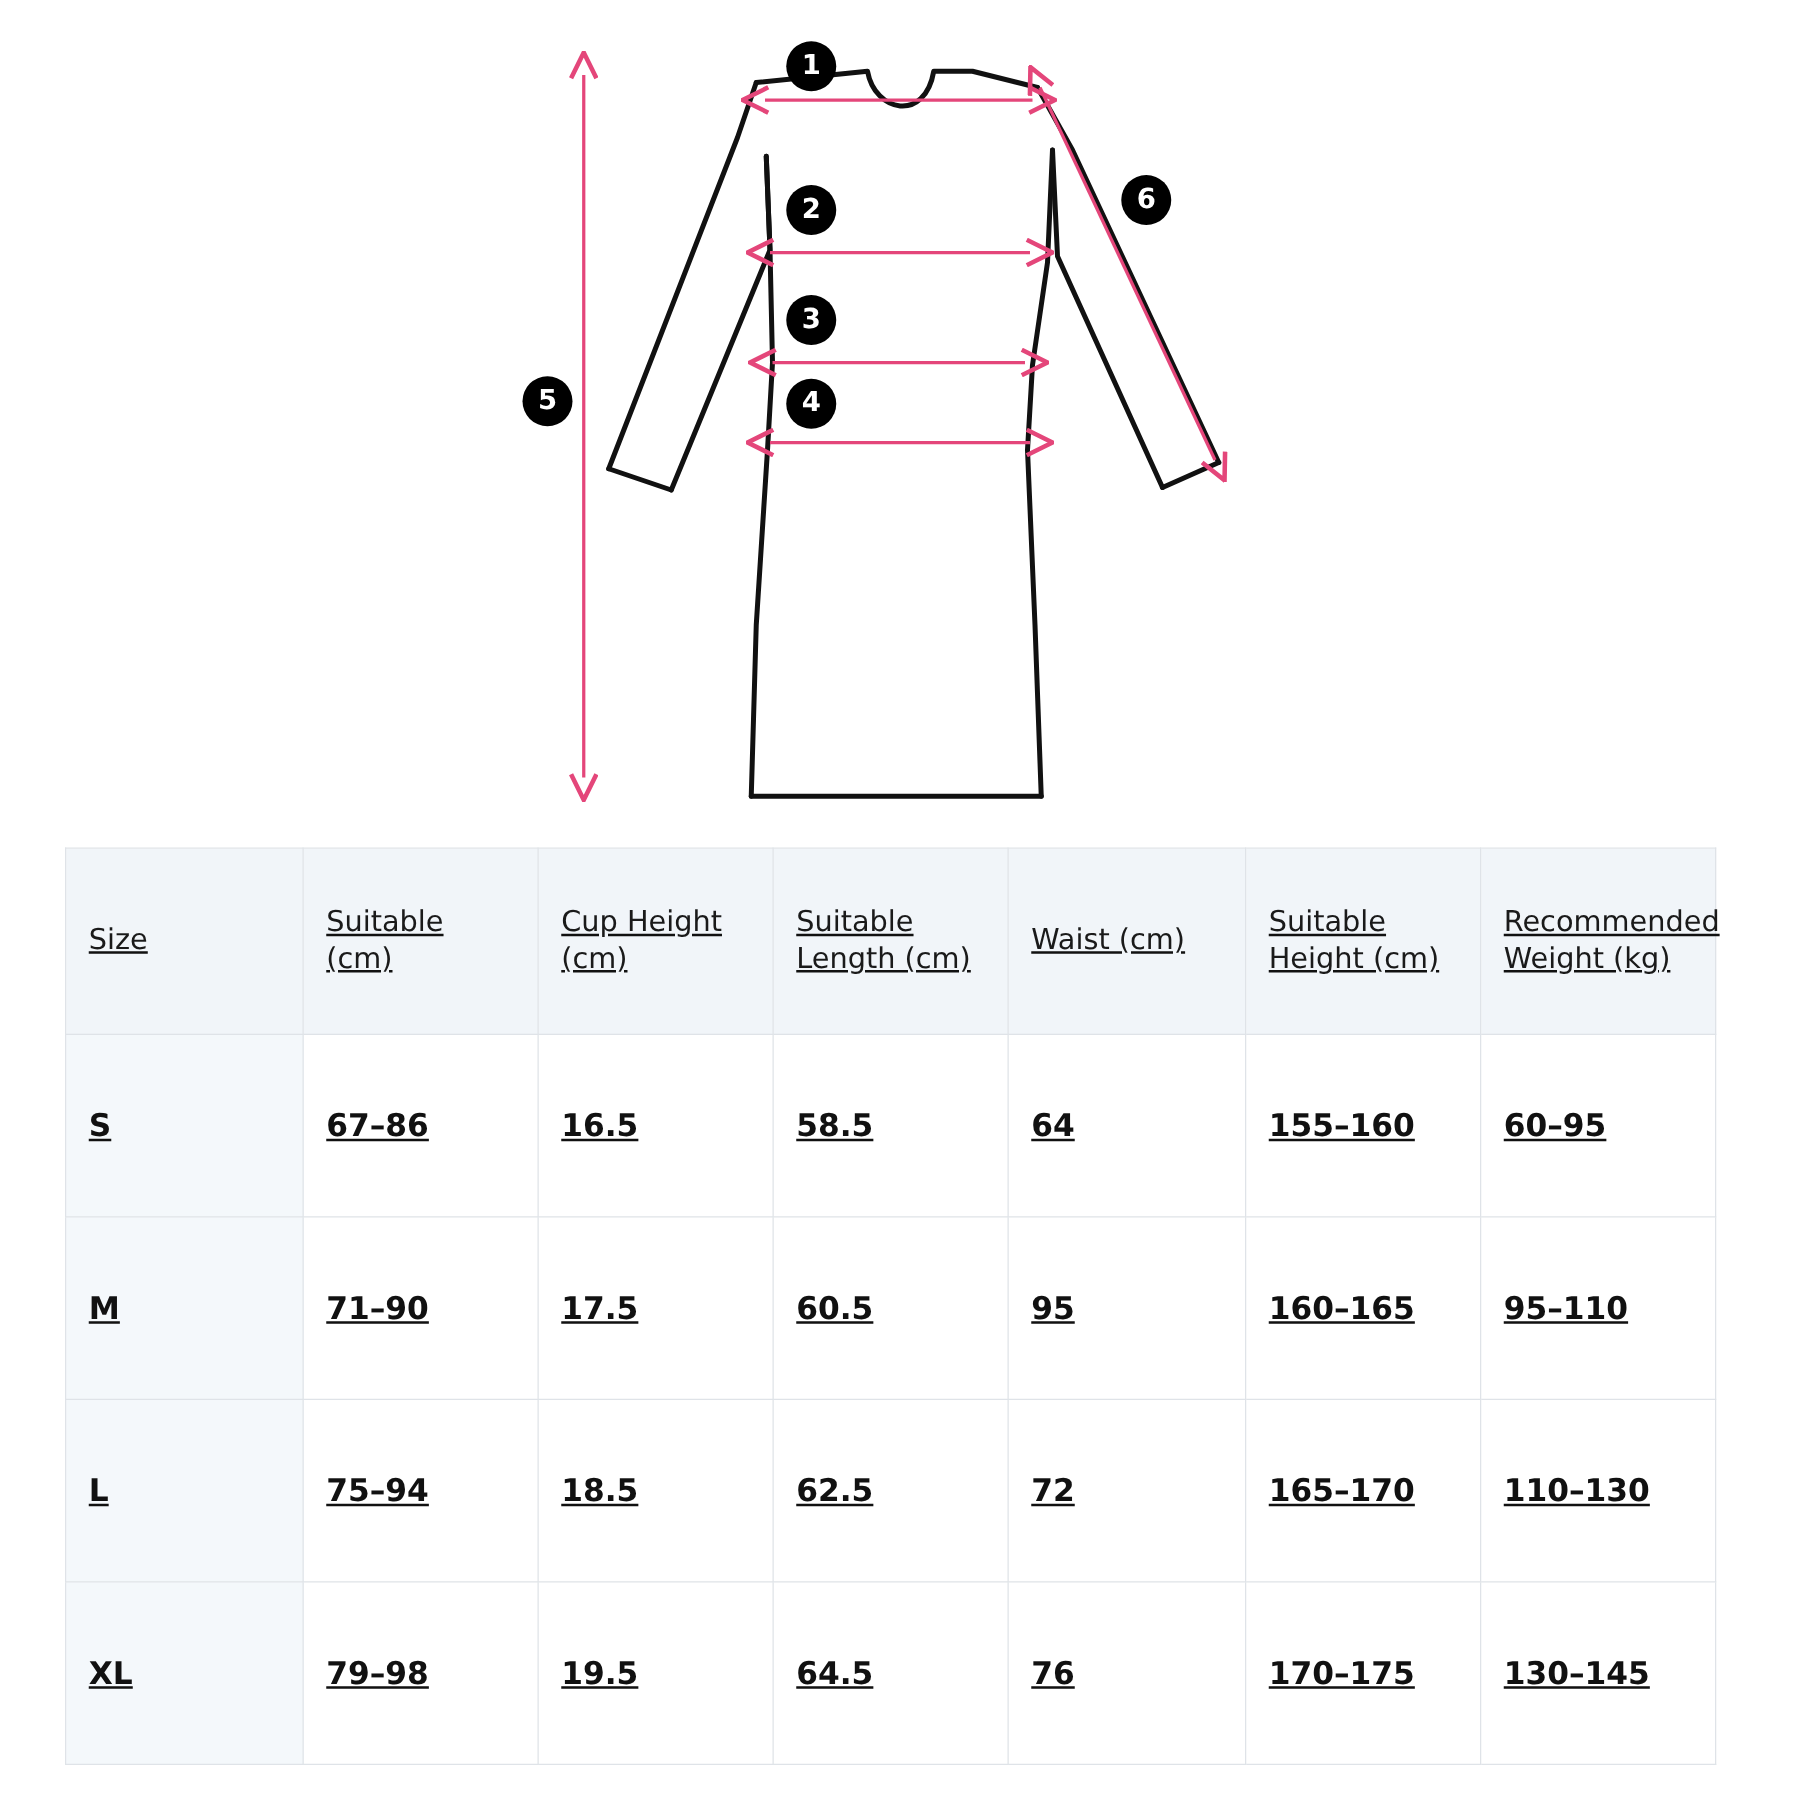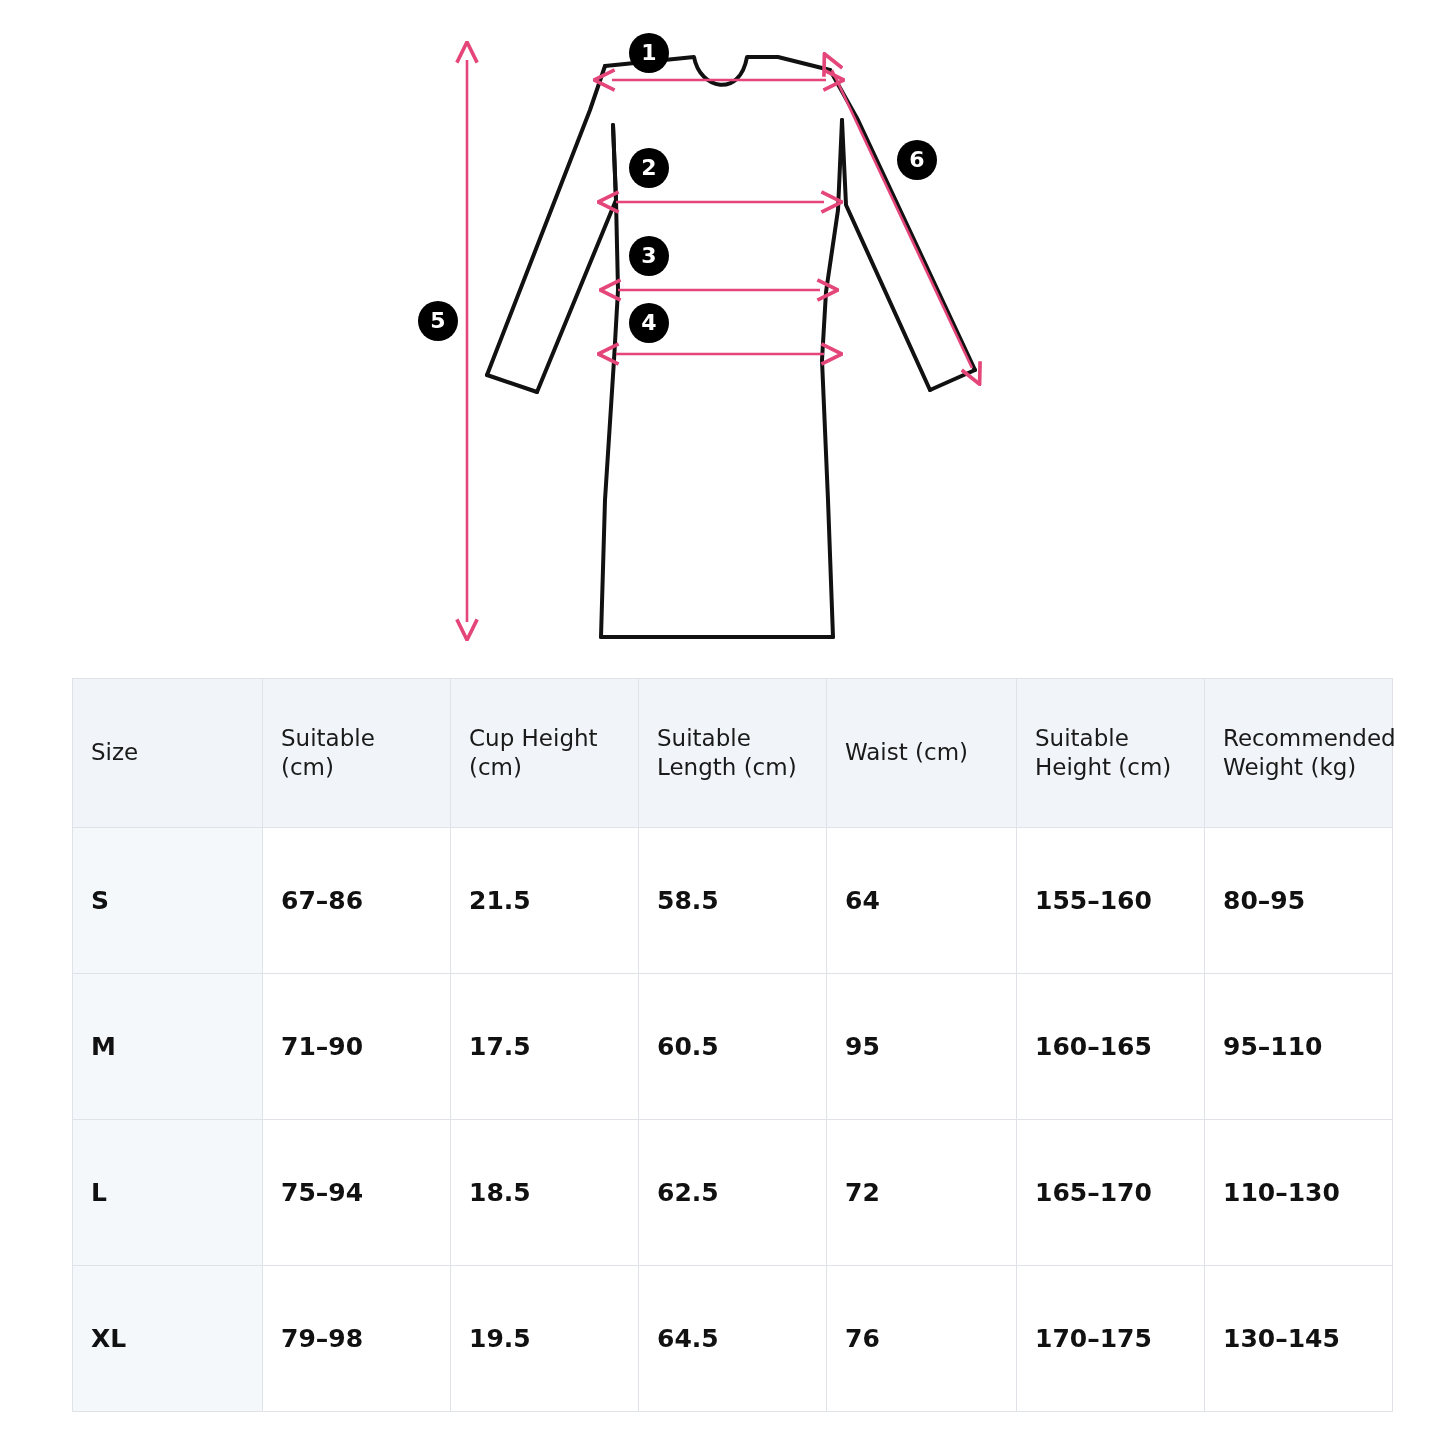--- a/index.html
+++ b/index.html
@@ -45,23 +45,24 @@
     align-items: center;
     justify-content: center;
     font-family: "DejaVu Sans", sans-serif;
     line-height: 1;
     user-select: none;
   }
 
   
   .table-wrap {
     position: absolute;
-    left: 72px;
+    left: 52px;
     top: 678px;
     width: 1320px;
+    text-decoration: underline;
   }
   table.size-table {
     border-collapse: collapse;
     width: 1320px;
     table-layout: fixed;
   }
   table.size-table th,
   table.size-table td {
     border: 1px solid #dfe3e8;
     padding: 0 18px;
@@ -193,25 +194,25 @@
           <th>Suitable Length (cm)</th>
           <th>Waist (cm)</th>
           <th>Suitable Height (cm)</th>
           <th>Recommended Weight (kg)</th>
         </tr>
       </thead>
       <tbody>
         <tr>
           <td class="size-cell">S</td>
           <td>67–86</td>
-          <td>21.5</td>
+          <td>16.5</td>
           <td>58.5</td>
           <td>64</td>
           <td>155–160</td>
-          <td>80–95</td>
+          <td>60–95</td>
         </tr>
         <tr>
           <td class="size-cell">M</td>
           <td>71–90</td>
           <td>17.5</td>
           <td>60.5</td>
           <td>95</td>
           <td>160–165</td>
           <td>95–110</td>
         </tr>

